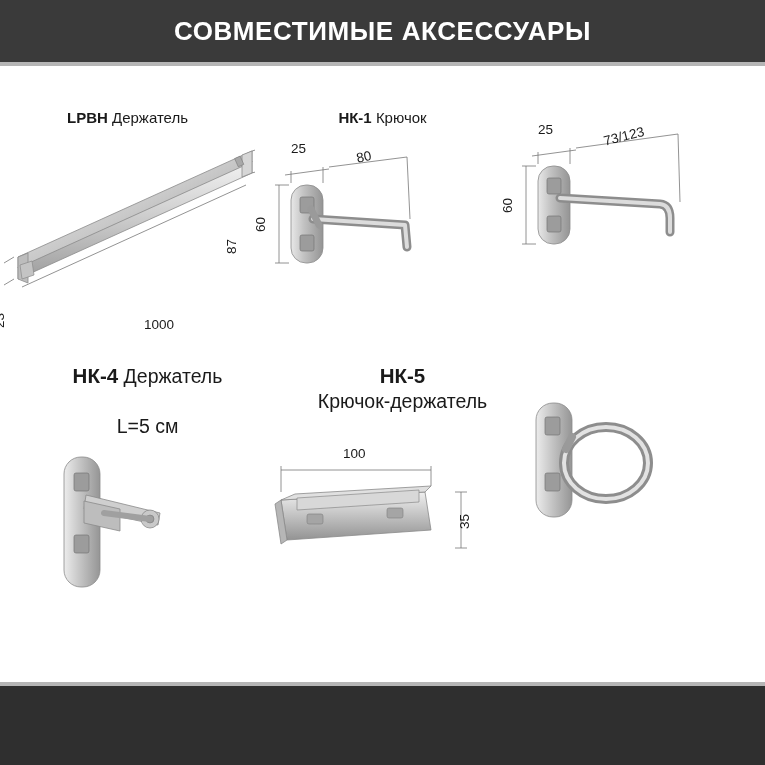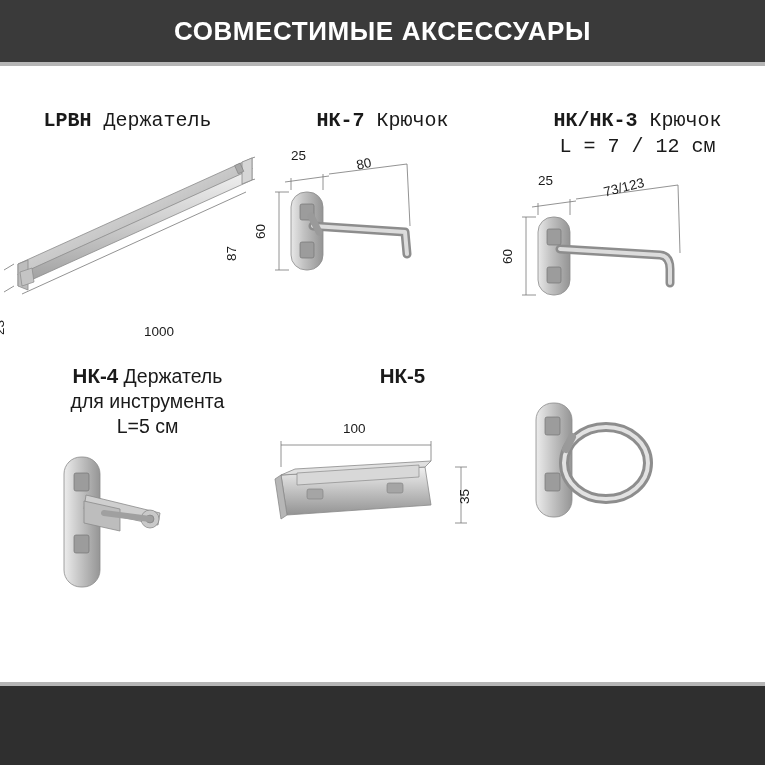--- a/index.html
+++ b/index.html
@@ -68,21 +68,21 @@
     position: relative;
   }
   .caption {
     text-align: center;
     line-height: 1.28;
     padding: 0 6px;
   }
   .caption .code {
     font-weight: bold;
   }
-  .cap-16 { font-size: 20px; font-family: Liberation Mono, monospace; }
+  .cap-16 { font-size: 15px; }
   .cap-19 { font-size: 19.5px; margin-left: 40px; }
   .cap-19 .code { font-size: 20.5px; }
 
   .art {
     position: relative;
     width: 100%;
   }
   .art-1 { height: 170px; }
   .art-2 { height: 190px; }
 
@@ -168,21 +168,21 @@
             <line x1="14" y1="130" x2="4" y2="136" stroke="#777" stroke-width="0.8"></line>
           </svg>
           <span class="dim dim-rot-90" style="left:224px; top:112px;">87</span>
           <span class="dim" style="left:144px; top:190px;">1000</span>
           <span class="dim dim-rot-90" style="left:-8px; top:186px;">23</span>
         </div>
       </div>
 
       <div class="cell">
         <div class="caption cap-16">
-          <span class="code">НК-7</span>
+          <span class="code">НК-1</span>
           <span>Крючок</span>
         </div>
         <div class="art art-1">
           <svg width="255" height="170" viewBox="0 0 255 170">
             <defs>
               <linearGradient id="gp2" x1="0" y1="0" x2="1" y2="0">
                 <stop offset="0%" stop-color="#e8e8e8"></stop>
                 <stop offset="40%" stop-color="#c2c2c2"></stop>
                 <stop offset="100%" stop-color="#949494"></stop>
               </linearGradient>
@@ -205,25 +205,20 @@
             <line x1="20" y1="58" x2="34" y2="58" stroke="#777" stroke-width="0.8"></line>
             <line x1="20" y1="136" x2="34" y2="136" stroke="#777" stroke-width="0.8"></line>
           </svg>
           <span class="dim" style="left:36px; top:14px;">25</span>
           <span class="dim dim-rot-12" style="left:100px; top:24px;">80</span>
           <span class="dim dim-rot-90" style="left:-2px; top:90px;">60</span>
         </div>
       </div>
 
       <div class="cell">
-        <div class="caption cap-16">
-          <span class="code">НК/НК-3</span>
-          <span>Крючок</span><br>
-          <span>L = 7 / 12 см</span>
-        </div>
         <div class="art art-1">
           <svg width="255" height="170" viewBox="0 0 255 170">
             <defs>
               <linearGradient id="gp3" x1="0" y1="0" x2="1" y2="0">
                 <stop offset="0%" stop-color="#e8e8e8"></stop>
                 <stop offset="40%" stop-color="#c2c2c2"></stop>
                 <stop offset="100%" stop-color="#949494"></stop>
               </linearGradient>
             </defs>
             <rect x="28" y="58" width="32" height="78" rx="15" fill="url(#gp3)" stroke="#8a8a8a" stroke-width="0.8"></rect>
@@ -246,21 +241,21 @@
         </div>
       </div>
     </div>
 
     <div class="row row-2">
 
       <div class="cell">
         <div class="caption cap-19">
           <span class="code">НК-4</span>
           <span>Держатель</span><br>
-          <span>для инструмента</span><br>
+          <br>
           <span>L=5 см</span>
         </div>
         <div class="art art-2">
           <svg width="255" height="190" viewBox="0 0 255 190">
             <defs>
               <linearGradient id="gp4" x1="0" y1="0" x2="1" y2="0">
                 <stop offset="0%" stop-color="#ececec"></stop>
                 <stop offset="45%" stop-color="#c4c4c4"></stop>
                 <stop offset="100%" stop-color="#959595"></stop>
               </linearGradient>
@@ -275,20 +270,21 @@
             <circle cx="150" cy="80" r="9" fill="#c9c9c9" stroke="#8a8a8a" stroke-width="0.8"></circle>
             <circle cx="150" cy="80" r="4" fill="#9a9a9a" stroke="#7d7d7d" stroke-width="0.6"></circle>
             <path d="M104 74 L150 80" fill="none" stroke="#a0a0a0" stroke-width="6" stroke-linecap="round"></path>
           </svg>
         </div>
       </div>
 
       <div class="cell">
         <div class="caption cap-19">
           <span class="code">НК-5</span><br>
+          <span>Крючок-держатель</span>
         </div>
         <div class="art art-2" style="margin-top:38px;text-align:right;">
           <svg width="255" height="150" viewBox="0 0 255 150">
             <defs>
               <linearGradient id="gp5" x1="0" y1="0" x2="0" y2="1">
                 <stop offset="0%" stop-color="#f0f0f0"></stop>
                 <stop offset="45%" stop-color="#c6c6c6"></stop>
                 <stop offset="100%" stop-color="#939393"></stop>
               </linearGradient>
             </defs>

